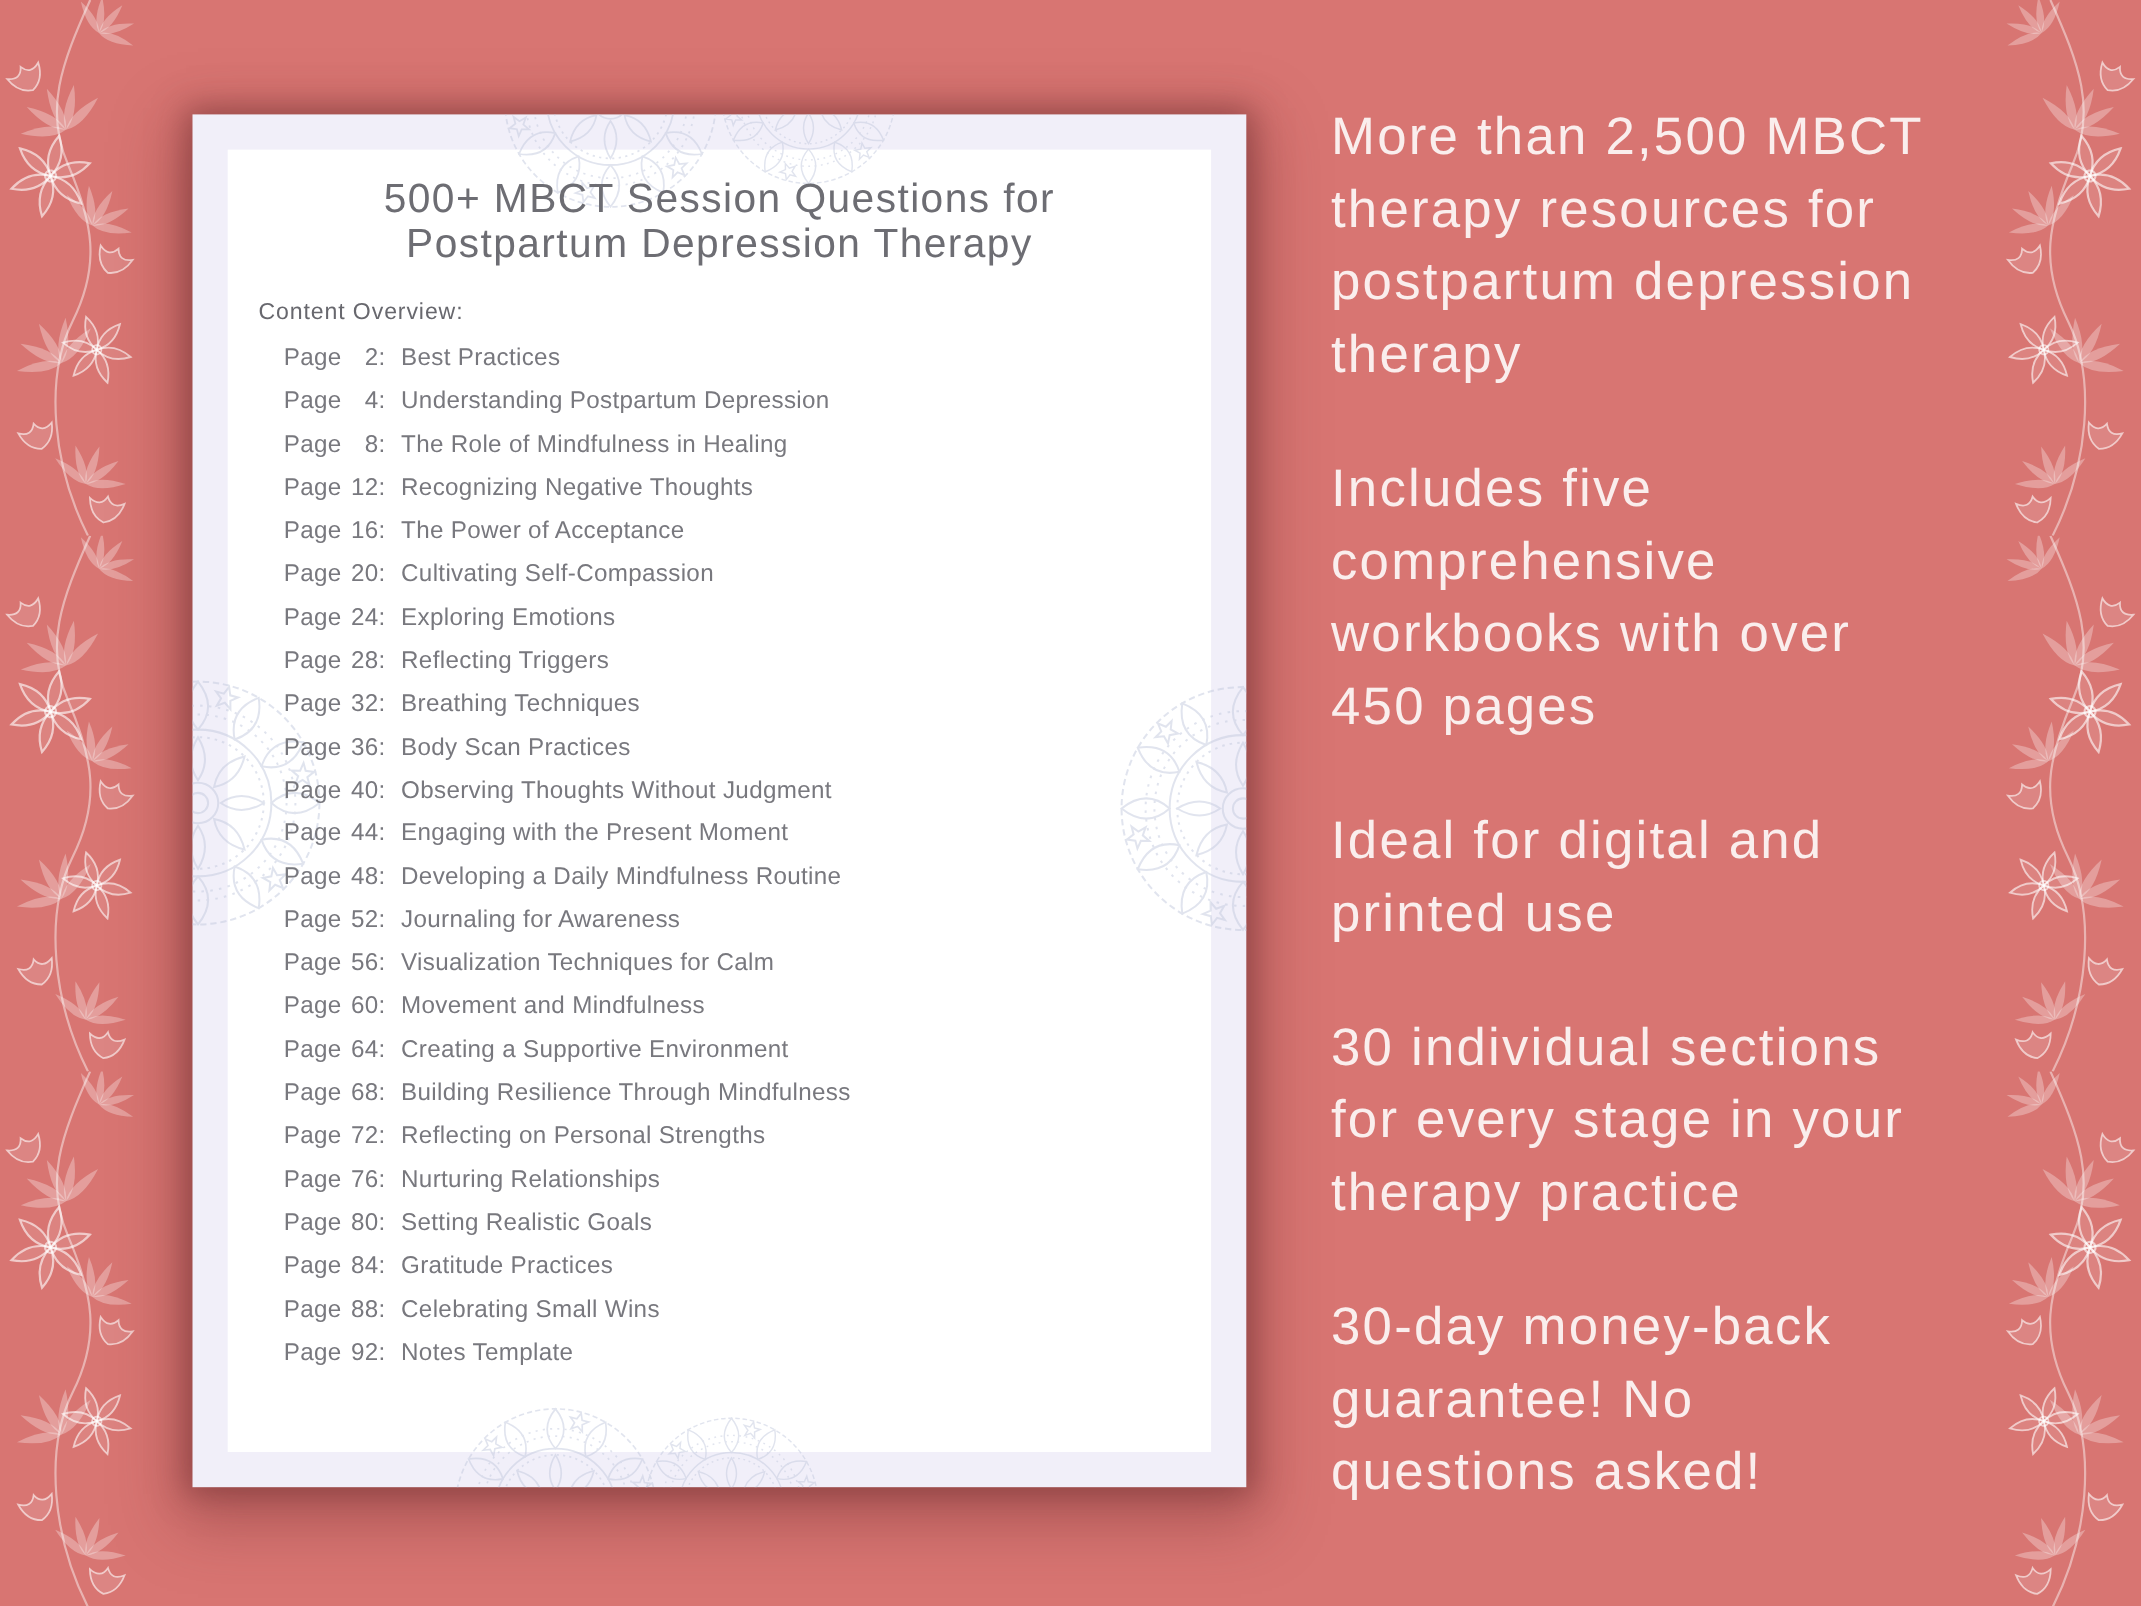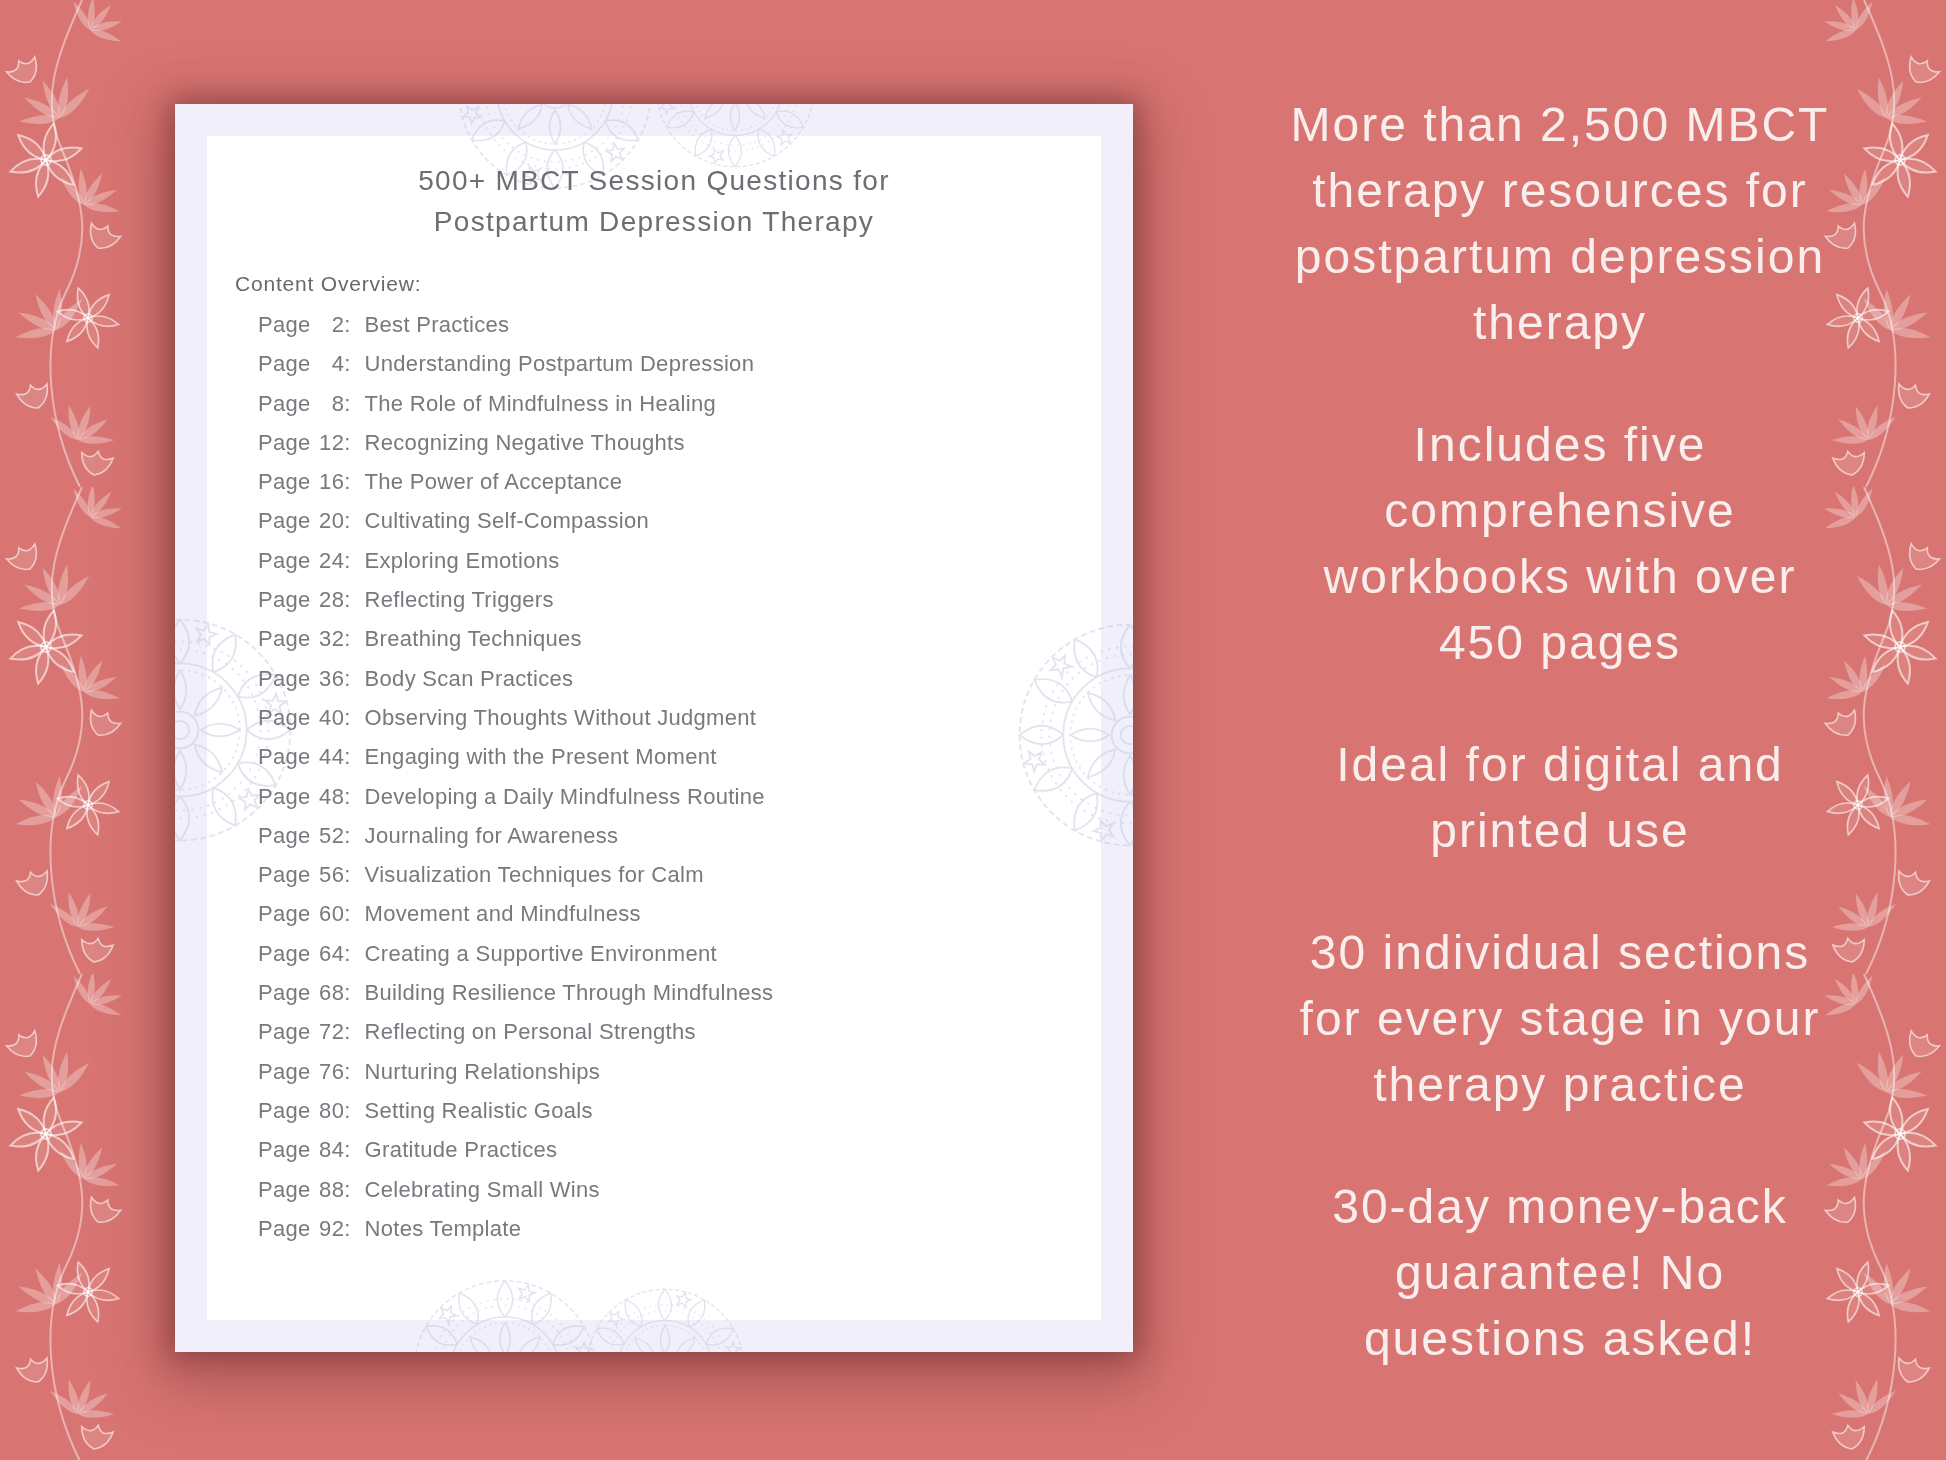--- a/index.html
+++ b/index.html
@@ -19,21 +19,21 @@
     box-shadow:0 0 26px 6px rgba(108,44,46,.50), 0 20px 55px 14px rgba(116,48,50,.38);
   }
   .doc-inner{
     position:absolute;left:32px;top:32px;right:32px;bottom:32px;
     background:#ffffff;
   }
   .mandala{position:absolute;opacity:.5;pointer-events:none;}
   .doc-title{
     position:absolute;top:56px;left:0;right:0;
     text-align:center;white-space:pre-line;
-    font-size:28px;line-height:41px;letter-spacing:1.3px;
+    font-size:37px;line-height:41px;letter-spacing:1.3px;
     color:#6d6d73;
   }
   .overview{
     position:absolute;top:165px;left:60px;
     font-size:21px;line-height:30px;letter-spacing:.8px;
     color:#68686e;
   }
   .toc{
     position:absolute;top:201px;left:83px;right:20px;
     font-size:22px;line-height:39.3px;letter-spacing:.3px;
@@ -41,21 +41,21 @@
   }
   .toc-row .pg{display:inline-block;}
   .toc-row .num{display:inline-block;width:40px;text-align:right;}
   .toc-row .ti{margin-left:14px;}
   
   .benefits{
     position:absolute;left:1210px;top:92px;width:700px;
     color:#faeeed;
     font-size:48px;line-height:66px;letter-spacing:2px;
   }
-  .benefits p{margin:0 0 56px 0;white-space:pre-line;text-align:center;}
+  .benefits p{margin:0 0 56px 0;white-space:pre-line;}
 </style>
 </head>
 <body>
 
 <svg width="0" height="0" style="position:absolute">
   <defs>
 
     <path id="leaf" d="M0 0 Q7 -11 0 -33 Q-7 -11 0 0 Z" fill="rgba(255,255,255,0.30)"></path>
     <g id="spray">
       <use href="#leaf" transform="rotate(-70)"></use>

